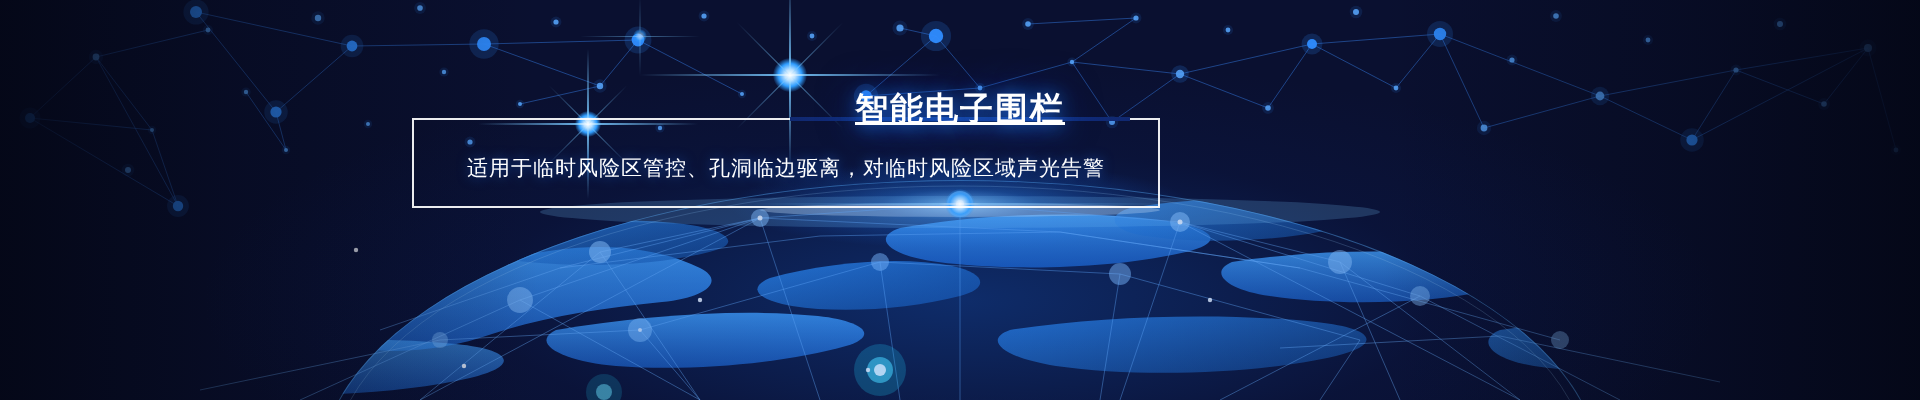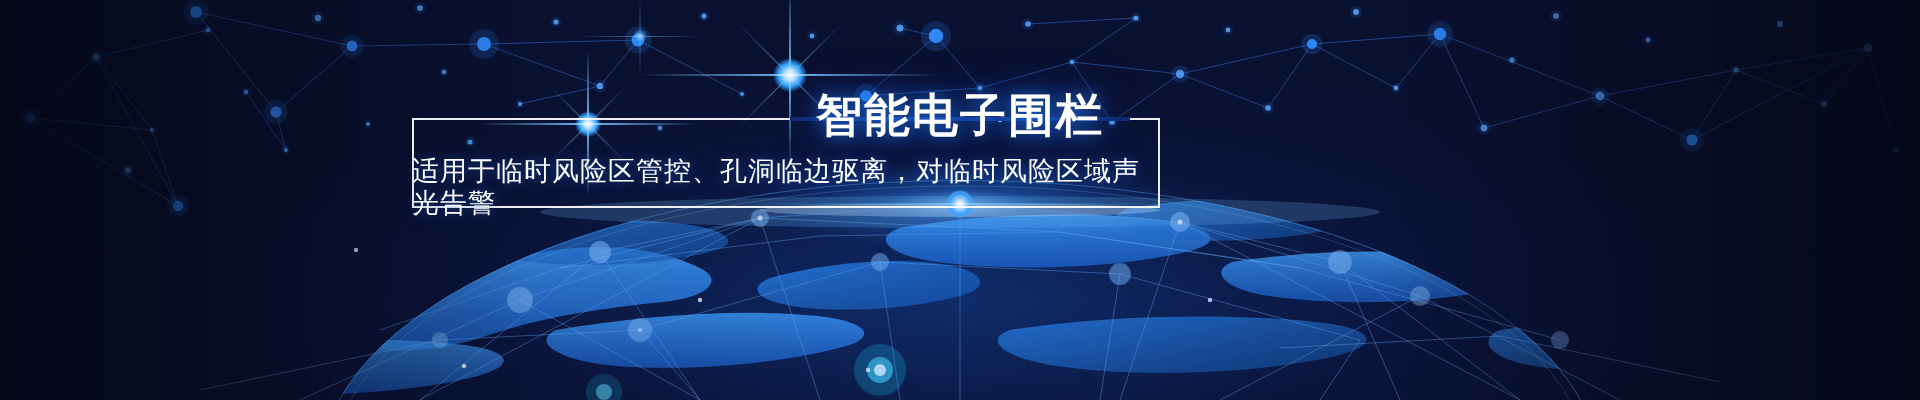--- a/index.html
+++ b/index.html
@@ -51,34 +51,35 @@
     box-sizing:border-box;
   }
   #title-wrap{
     position:absolute;
     left:0;right:0;top:92px;
     text-align:center;
     pointer-events:none;
   }
   #title{
     display:inline-block;
-    font-size:46px;
+    font-size:33px;
     font-weight:bold;
     color:#ffffff;
     letter-spacing:2px;
     line-height:1;
     padding:0 26px;
     background:transparent;
     text-shadow:0 0 18px rgba(40,130,255,.75),0 0 40px rgba(20,90,220,.55);
+    text-decoration:underline;
   }
   #subtitle{
     position:absolute;
     left:412px;top:155px;width:748px;
-    text-align:left;
-    font-size:27px;
+    text-align:center;
+    font-size:21px;
     color:#ffffff;
     letter-spacing:1px;
     line-height:1.2;
     text-shadow:0 0 12px rgba(30,110,235,.6);
   }
 </style>
 </head>
 <body>
 
 <div id="banner">

